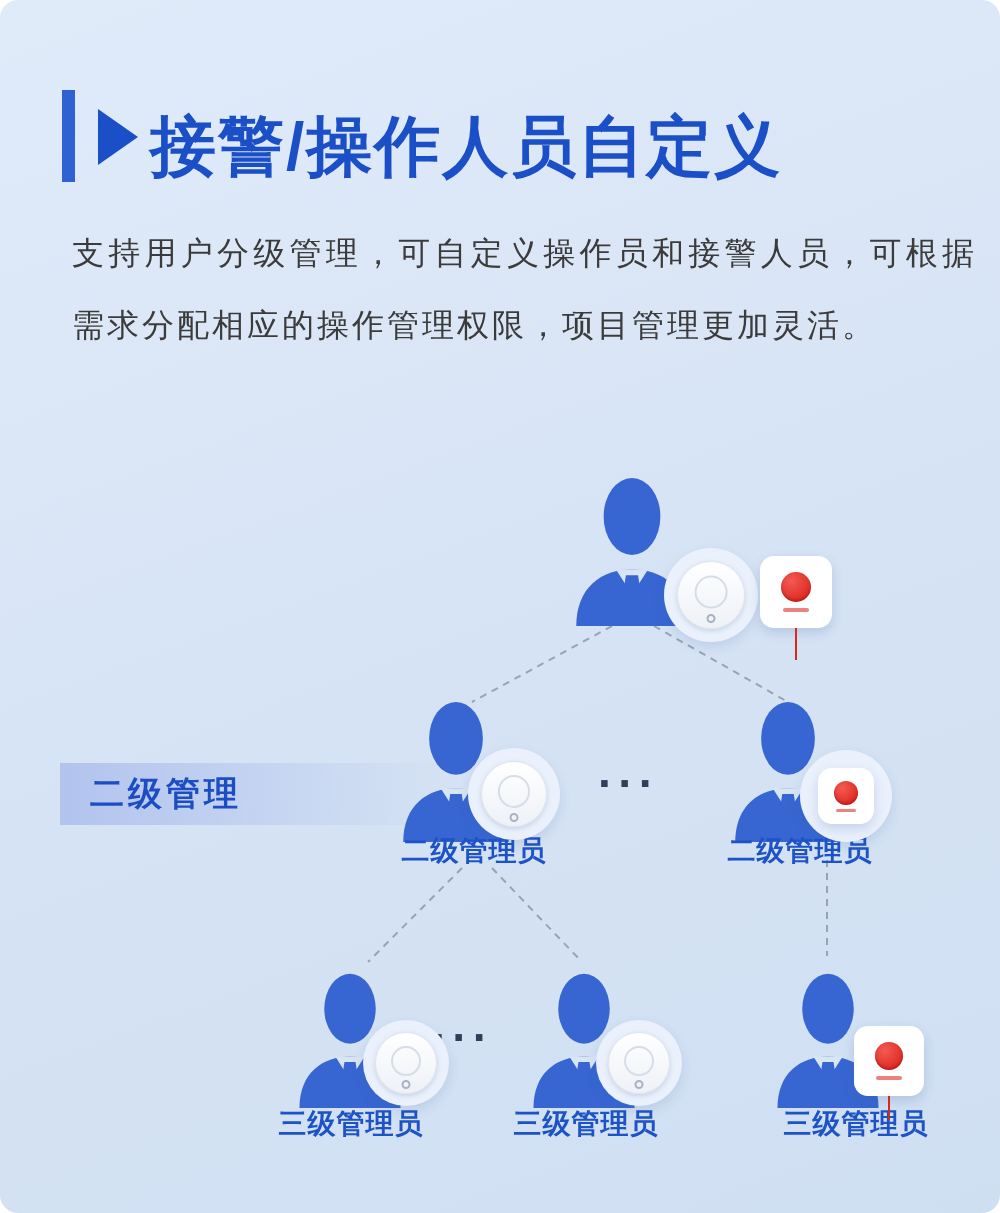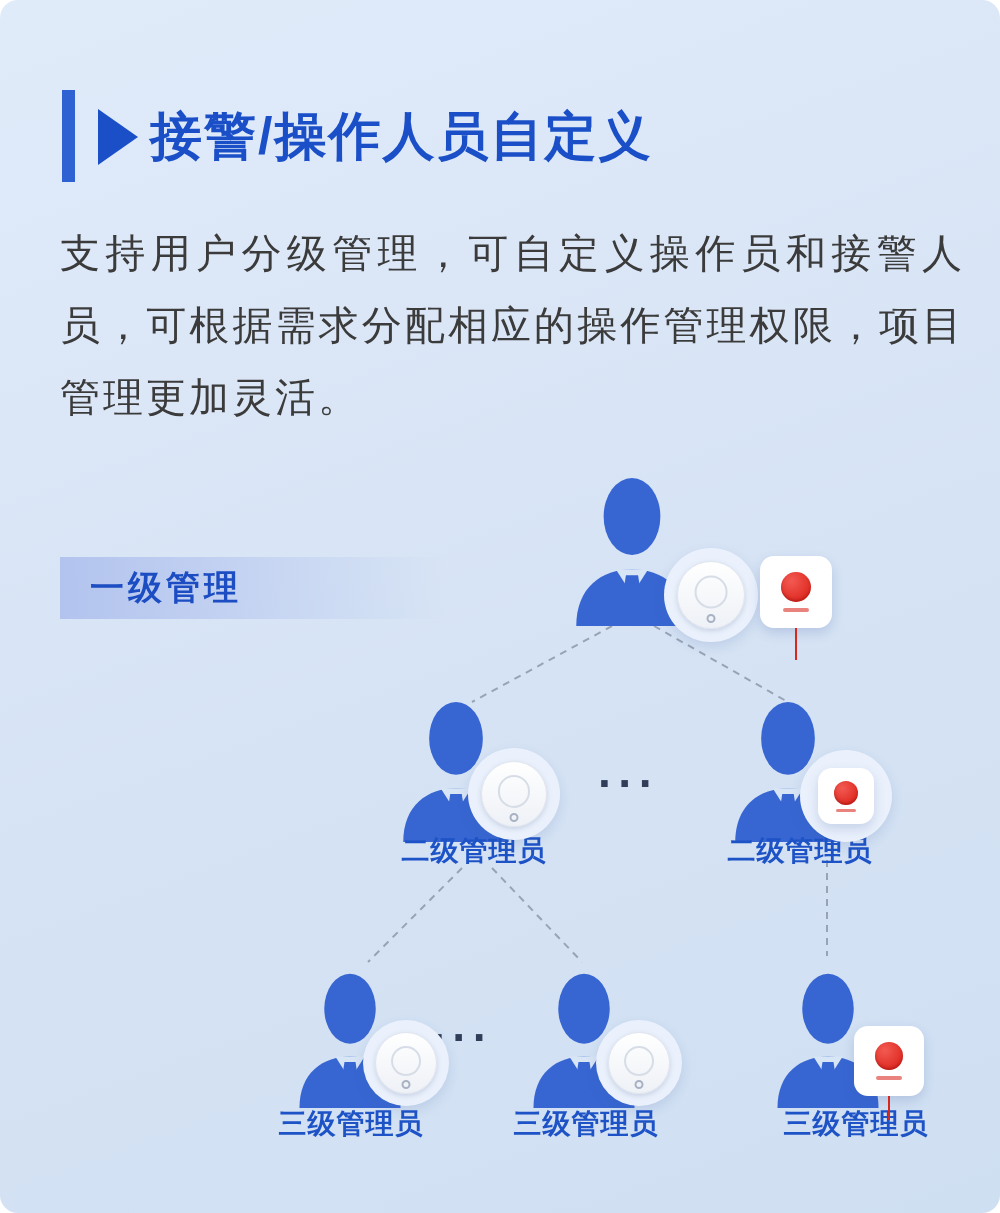--- a/index.html
+++ b/index.html
@@ -7,24 +7,24 @@
   .page {
     position:relative; width:1000px; height:1213px; overflow:hidden;
     background:linear-gradient(160deg,#e0ebfa 0%, #d6e3f4 55%, #cfdff2 100%);
     border-radius:18px;
   }
 
   
   .title-accent-bar { position:absolute; left:62px; top:90px; width:13px; height:92px; background:#2e62d2; }
   .play-tri { position:absolute; left:98px; top:109px; width:0; height:0;
     border-left:40px solid #1a4fc8; border-top:28px solid transparent; border-bottom:28px solid transparent; }
-  .page-title { position:absolute; left:150px; top:102px; font-size:52px; font-weight:bold; color:#1a4fc8; letter-spacing:2px; white-space:nowrap; }
+  .page-title { position:absolute; left:150px; top:102px; font-size:66px; font-weight:bold; color:#1a4fc8; letter-spacing:2px; white-space:nowrap; }
 
   
-  .intro { position:absolute; left:60px; top:217px; width:905px; font-size:40px; line-height:72px; color:#3b3b3b; letter-spacing:3px; text-align:justify; }
+  .intro { position:absolute; left:72px; top:217px; width:905px; font-size:32px; line-height:72px; color:#3b3b3b; letter-spacing:3px; text-align:justify; }
 
   
   .band { position:absolute; left:60px; width:402px; height:62px; z-index:1;
     display:flex; align-items:center; padding-left:30px;
     background:linear-gradient(90deg, #b2c3ee 0%, rgba(214,228,246,0) 96%); }
   .band-label { font-size:34px; font-weight:bold; color:#1c4dc2; letter-spacing:4px; white-space:nowrap; }
   .band1 { top:557px; } .band2 { top:763px; } .band3 { top:1003px; }
 
   
   .connectors { position:absolute; left:0; top:0; width:1000px; height:1213px; z-index:1; pointer-events:none; }
@@ -73,22 +73,22 @@
       <polygon points="54,98 66,98 70,124 60,133 50,124" fill="#3766d2"></polygon>
     </symbol>
   </svg>
 
   <div class="title-accent-bar"></div>
   <div class="play-tri"></div>
   <div class="page-title">接警/操作人员自定义</div>
 
   <div class="intro">支持用户分级管理，可自定义操作员和接警人员，可根据需求分配相应的操作管理权限，项目管理更加灵活。</div>
 
-  <div class="band band1">
-    <span class="band-label">一级管理</span>
+  <div class="band band2">
+    <span class="band-label">二级管理</span>
   </div>
 
   <svg class="connectors">
     <line x1="612" y1="626" x2="472" y2="702"></line>
     <line x1="654" y1="626" x2="788" y2="702"></line>
     <line x1="462" y1="868" x2="368" y2="962"></line>
     <line x1="492" y1="868" x2="582" y2="962"></line>
     <line x1="827" y1="860" x2="827" y2="956"></line>
   </svg>
 

